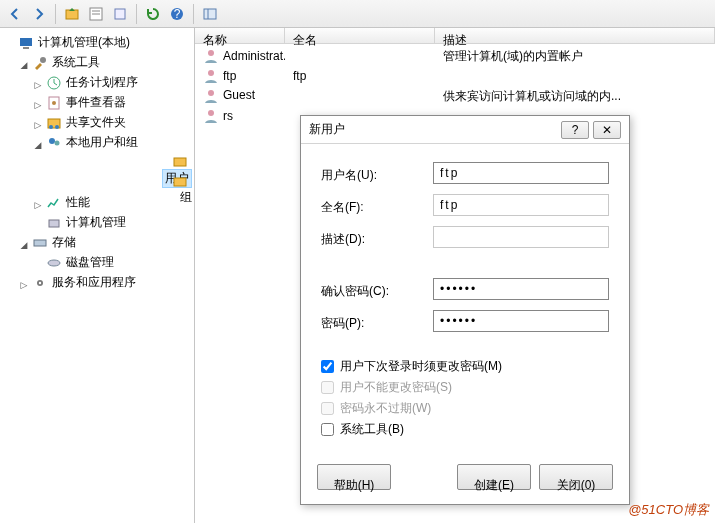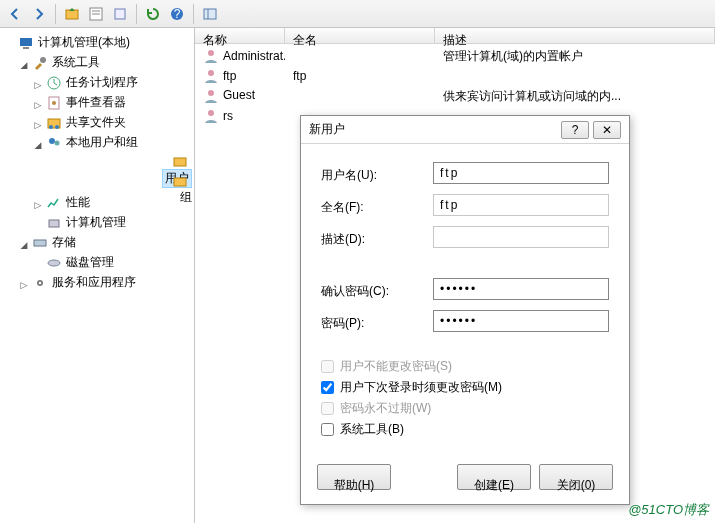--- a/index.html
+++ b/index.html
@@ -35,21 +35,21 @@
 .frow .flabel { width: 112px; }
 .frow input[type=text], .frow input[type=password] { flex: 1; height: 22px; border: 1px solid #858585; padding: 0 6px; font-family: Verdana, sans-serif; font-size: 12px; letter-spacing: 2px; }
 .frow input[type=text].light { border-color: #c8c8c8; }
 .spacer { height: 20px; }
 .chkrow { display: flex; align-items: center; margin: 4px 0; }
 .chkrow input { margin-right: 6px; }
 .chkrow.disabled { color: #9a9a9a; }
 .dlg-foot { display: flex; padding: 12px 16px 14px 16px; border-top: none; }
 .dlg-foot .btn { height: 24px; min-width: 74px; border: 1px solid #8a8a8a; background: linear-gradient(#f7f7f7,#e2e2e2); border-radius: 2px; cursor: pointer; padding: 12px 8px; }
 .dlg-foot .gap { flex: 1; }
-.watermark { position: absolute; right: 6px; bottom: 4px; color: #15803d; font-size: 13px; font-style: italic; pointer-events: none; }
+.watermark { position: absolute; right: 6px; bottom: 4px; color: #c2410c; font-size: 13px; font-style: italic; pointer-events: none; }
 
 
 .svg { width: 16px; height: 16px; }
 .folder { fill: #f5c04e; stroke: #b8860b; }
 .gear { fill: #7a7a7a; }
 .screen { fill: #2d6fb7; }
 </style>
 </head>
 <body>
 
@@ -320,27 +320,27 @@
     <div class="spacer"></div>
     <div class="frow">
         <span class="flabel">确认密码(C):</span>
         <input type="password" value="••••••" style="">
       </div>
     <div class="frow">
         <span class="flabel">密码(P):</span>
         <input type="password" value="••••••" style="">
       </div>
     <div class="spacer" style="height:12px"></div>
+    <div class="chkrow">
+        <input type="checkbox" checked="" style="">
+        <span>用户下次登录时须更改密码(M)</span>
+      </div>
     <div class="chkrow disabled">
         <input type="checkbox" disabled="" style="">
         <span>用户不能更改密码(S)</span>
-      </div>
-    <div class="chkrow">
-        <input type="checkbox" checked="" style="">
-        <span>用户下次登录时须更改密码(M)</span>
       </div>
     <div class="chkrow disabled">
         <input type="checkbox" disabled="" style="">
         <span>密码永不过期(W)</span>
       </div>
     <div class="chkrow">
         <input type="checkbox" style="">
         <span>系统工具(B)</span>
       </div>
   </div>

